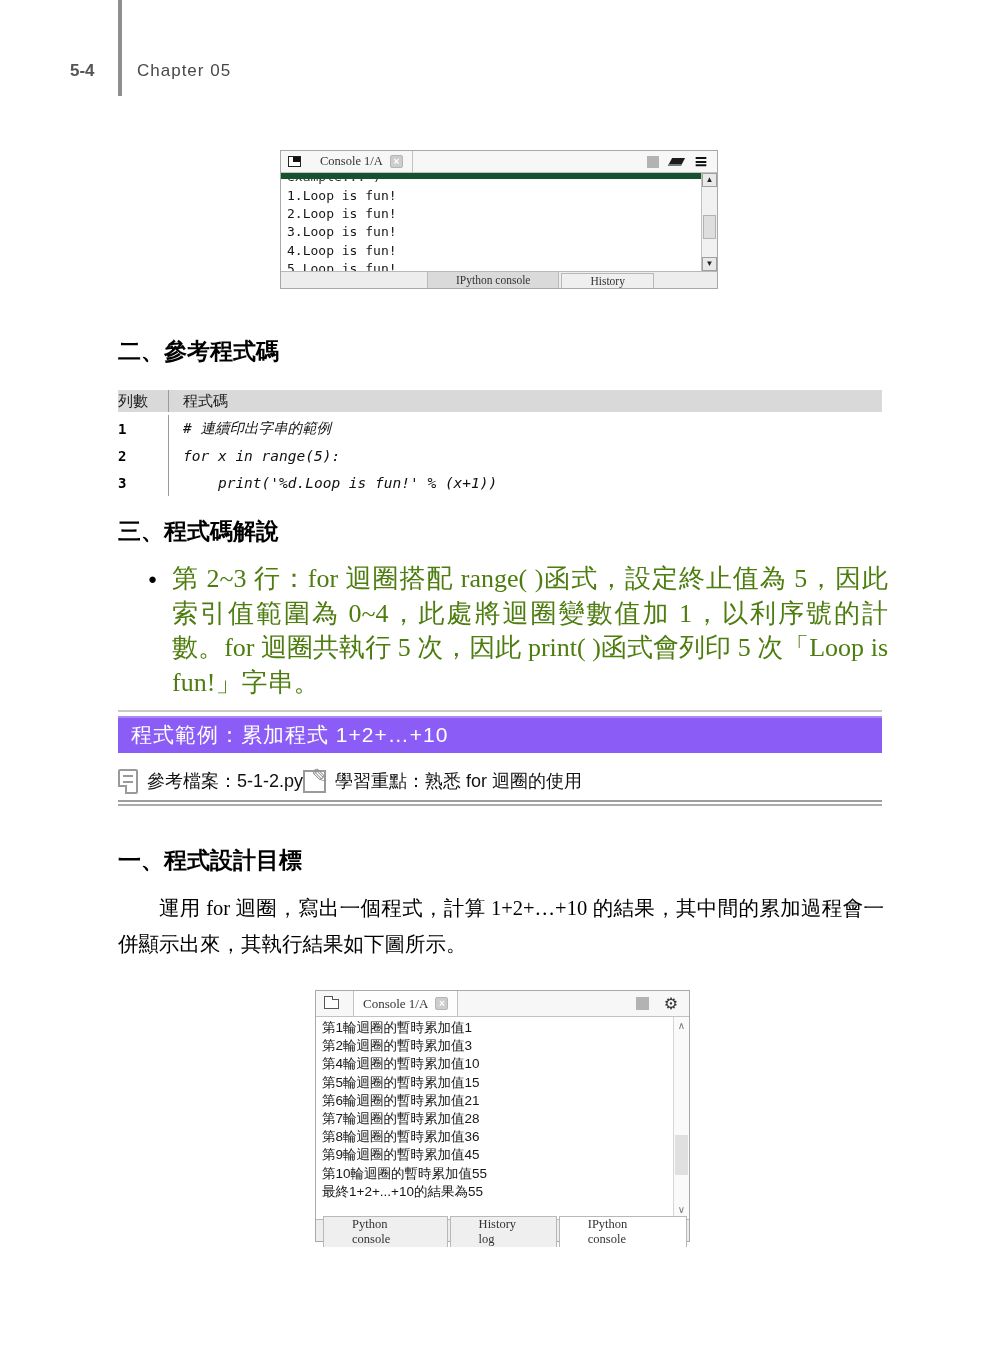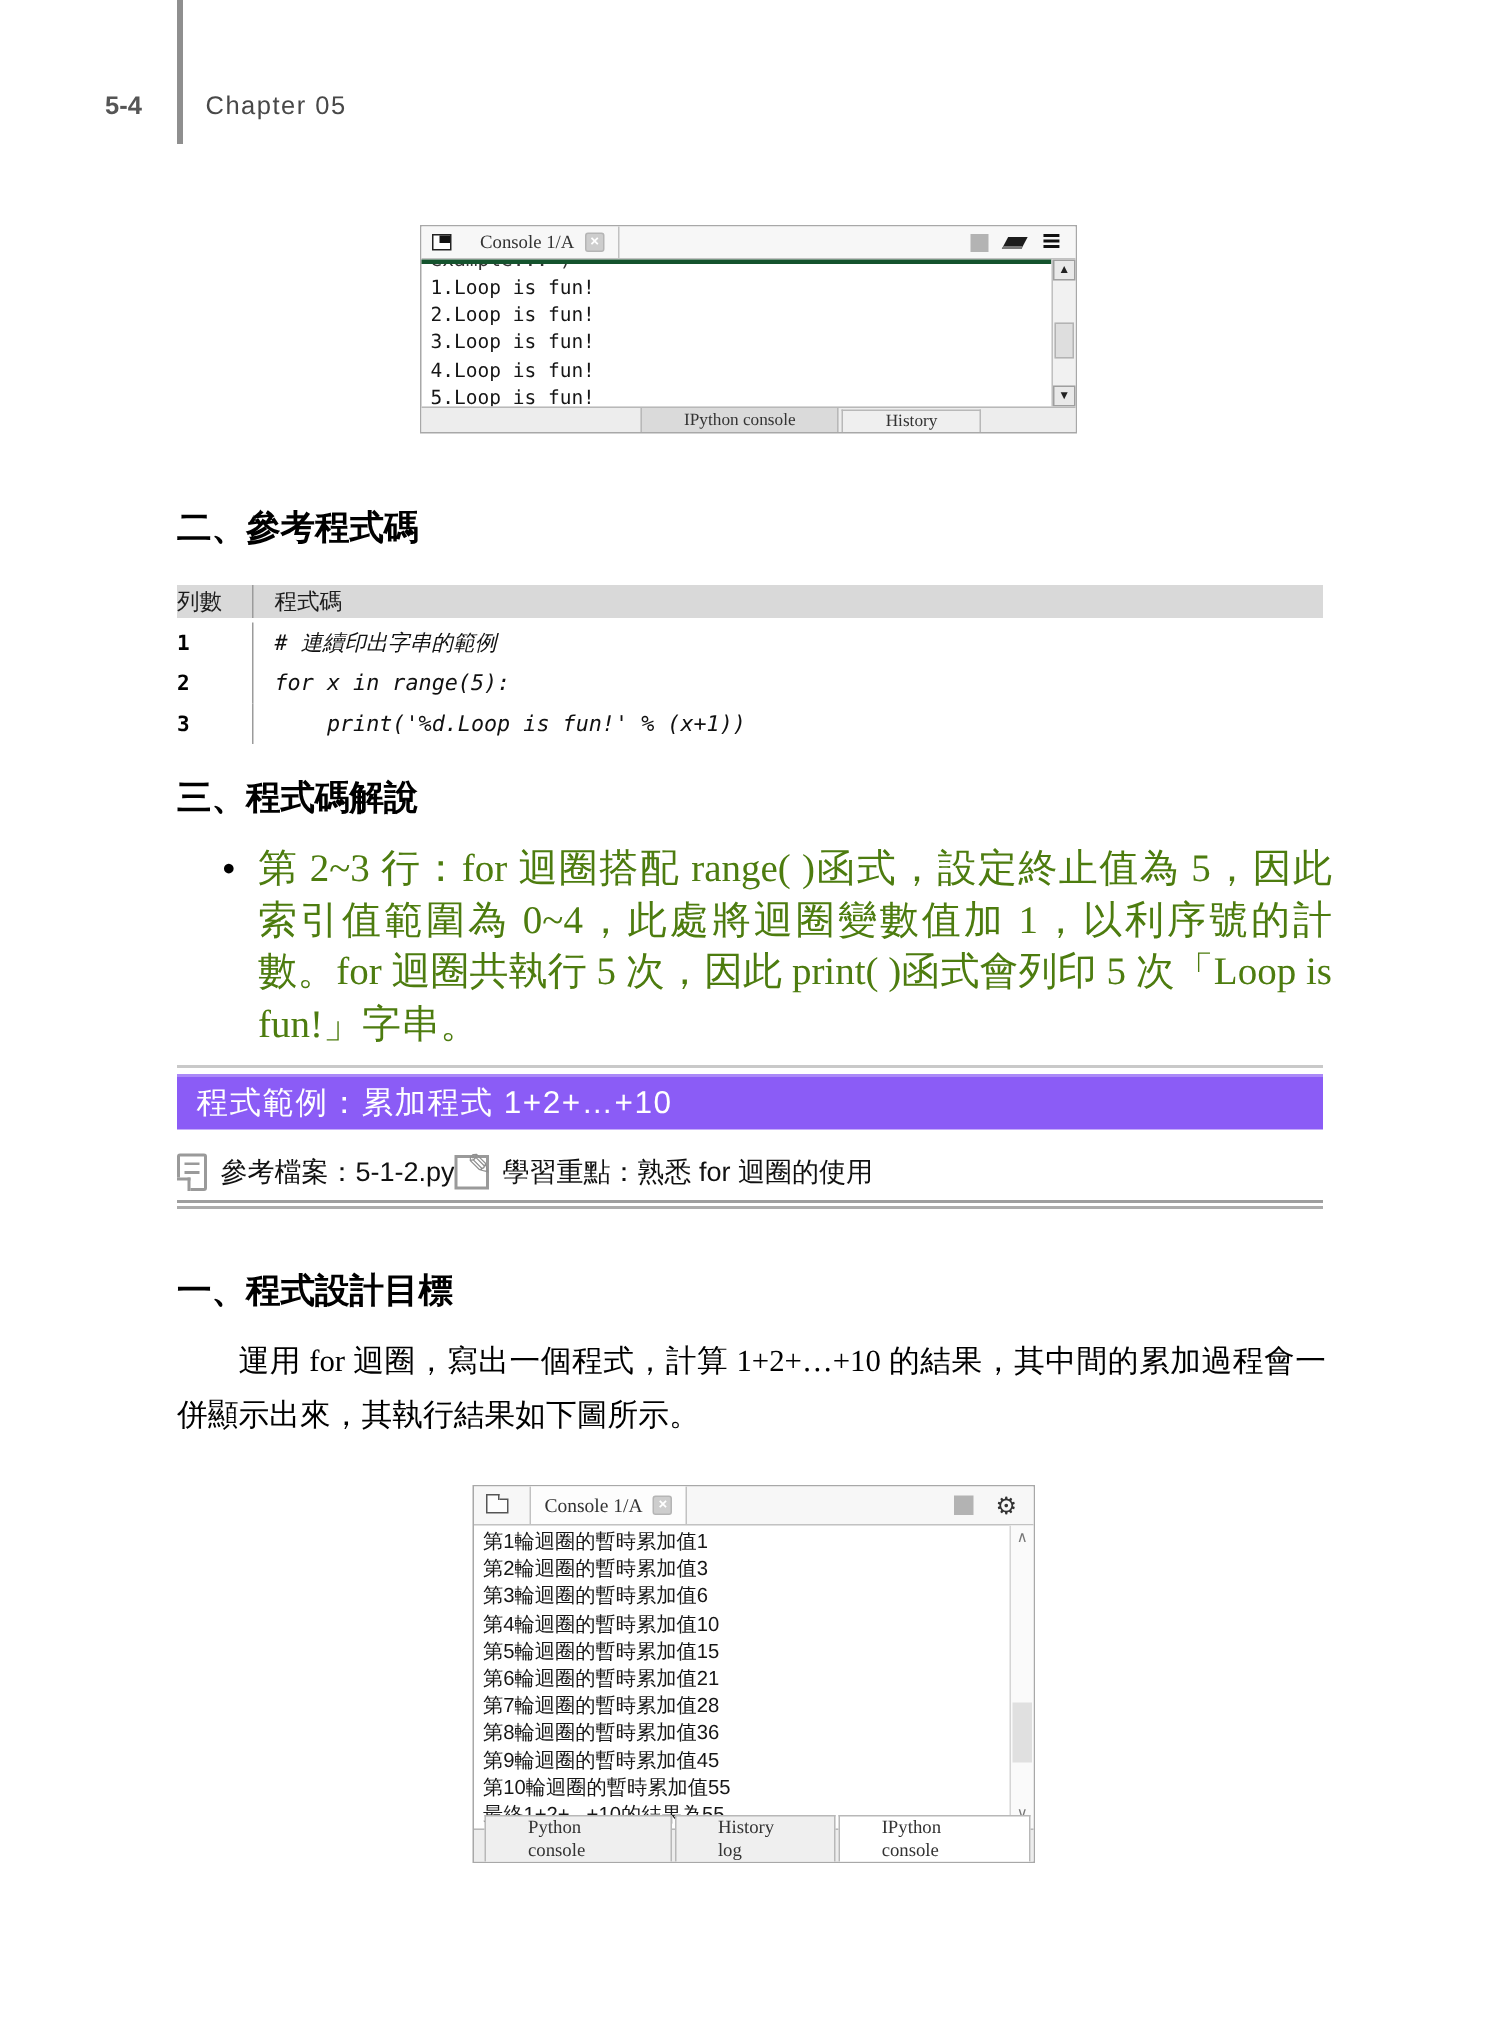--- a/index.html
+++ b/index.html
@@ -39,21 +39,21 @@
   .bottombar { position:absolute; left:0; right:0; bottom:0; display:flex; align-items:stretch;
                background:#ededed; border-top:1px solid #b8b8b8; font-family:"Liberation Serif",serif; color:#333; }
   .btab { display:flex; align-items:center; padding:0 28px; background:#efefef; border:1px solid #b8b8b8; border-bottom:none; margin-top:2px; margin-right:2px; }
   .btab.active { background:#ffffff; margin-top:1px; }
 
   
   #console1 { left:280px; top:150px; width:438px; height:139px; }
   #console1 .tabbar { height:22px; font-size:12.5px; }
   #console1 .right-icons { gap:11px; margin-right:9px; }
   #console1 .console-body { top:22px; bottom:17px; }
-  #console1 .console-text { font-family:"DejaVu Sans Mono",monospace; font-size:13px; line-height:18.2px; padding-left:6px; border-top:3px solid #14532d; }
+  #console1 .console-text { font-family:"DejaVu Sans Mono",monospace; font-size:13px; line-height:18.2px; padding-left:6px; border-top:6px solid #14532d; }
   #console1 .clip-line { height:8px; overflow:hidden; position:relative; }
   #console1 .clip-line span { position:absolute; top:-11px; left:0; color:#333; }
   #console1 .scrollbar { width:16px; }
   #console1 .sb-btn { height:14px; font-size:8px; line-height:12px; }
   #console1 .sb-up { top:0; } #console1 .sb-down { bottom:0; }
   #console1 .sb-thumb { top:42px; height:24px; }
   #console1 .bottombar { height:17px; font-size:11.5px; }
   #console1 .bb-spacer { width:146px; }
   #console1 .btab { margin-top:1px; }
   #console1 .btab.active { background:#dadada; margin-top:0; border-top:none; }
@@ -236,39 +236,38 @@
         <span class="stop-sq" style="width:13px;height:13px;"></span>
         <span class="gear-glyph">⚙</span>
       </div>
     </div>
     <div class="console-body">
       <div class="console-text">
         <div>
 
         <div>第1輪迴圈的暫時累加值1</div>
             <div>第2輪迴圈的暫時累加值3</div>
-            <div>第3輪迴圈的暫時累加值6</div>
             <div>第4輪迴圈的暫時累加值10</div>
             <div>第5輪迴圈的暫時累加值15</div>
             <div>第6輪迴圈的暫時累加值21</div>
             <div>第7輪迴圈的暫時累加值28</div>
             <div>第8輪迴圈的暫時累加值36</div>
             <div>第9輪迴圈的暫時累加值45</div>
             <div>第10輪迴圈的暫時累加值55</div>
             <div>最終1+2+...+10的結果為55</div>
           </div>
       </div>
       <div class="scrollbar">
         <div class="sb-btn sb-up">∧</div>
         <div class="sb-thumb"></div>
         <div class="sb-btn sb-down">∨</div>
       </div>
     </div>
     <div class="bottombar">
-      <div style="display:flex;align-items:flex-end;">
+      <div style="display:flex;align-items:center;">
 
       <div class="btab">
             <span>Python console</span>
           </div>
           <div class="btab">
             <span>History log</span>
           </div>
           <div class="btab active">
             <span>IPython console</span>
           </div>

